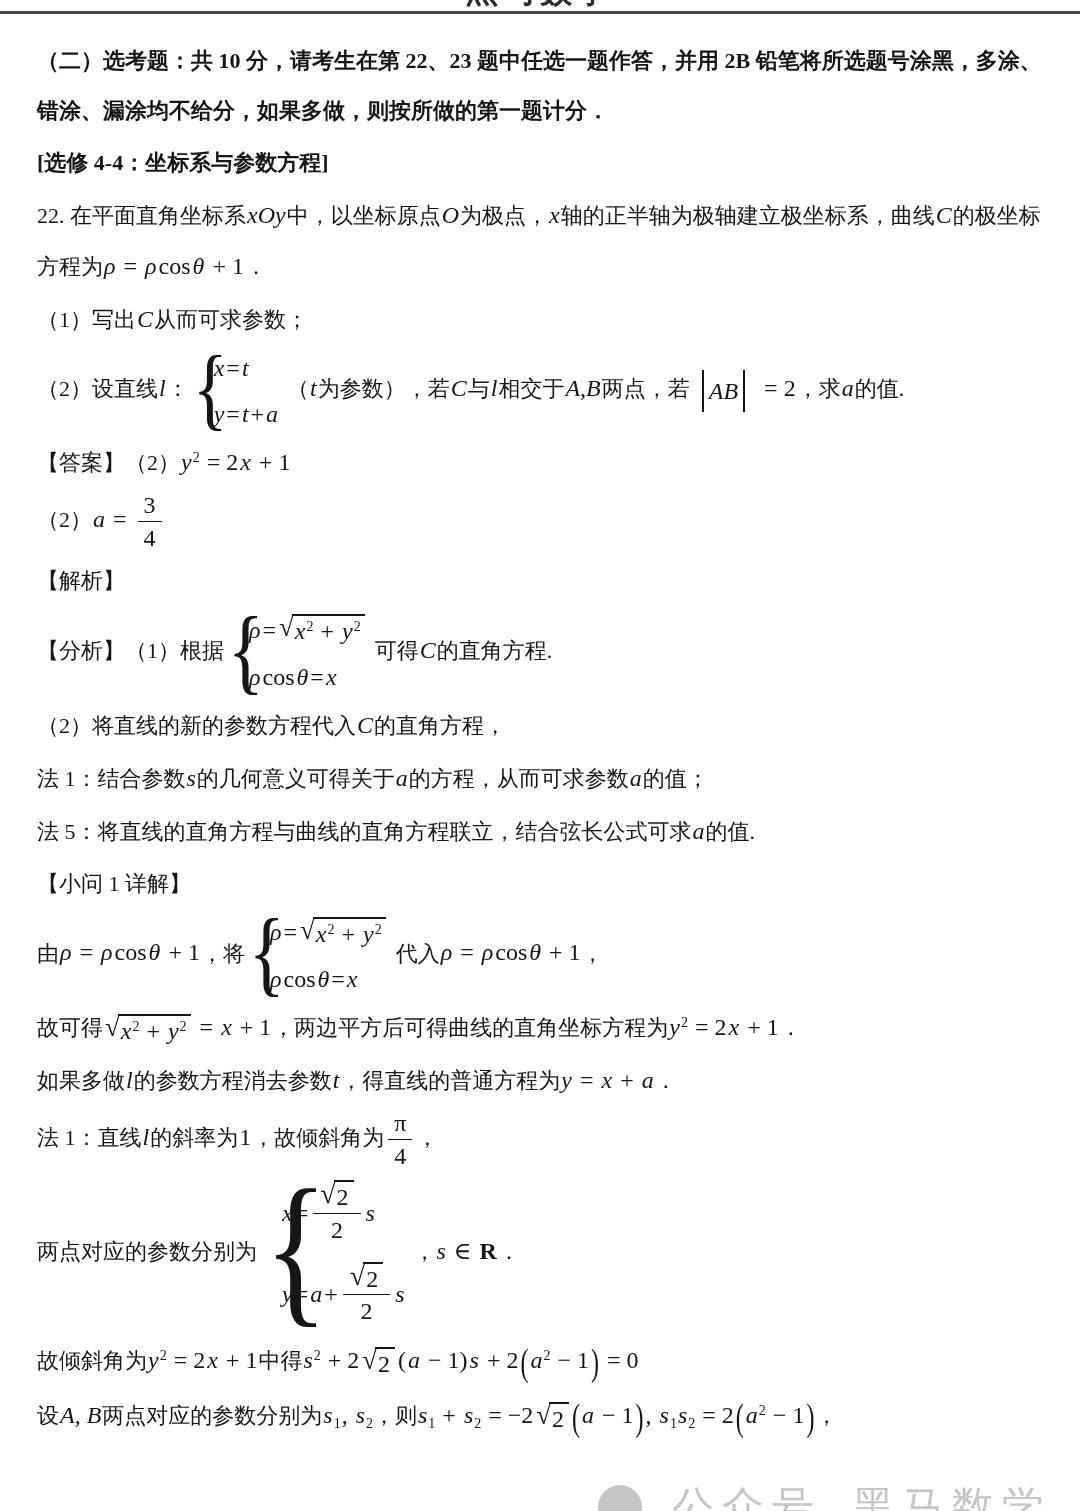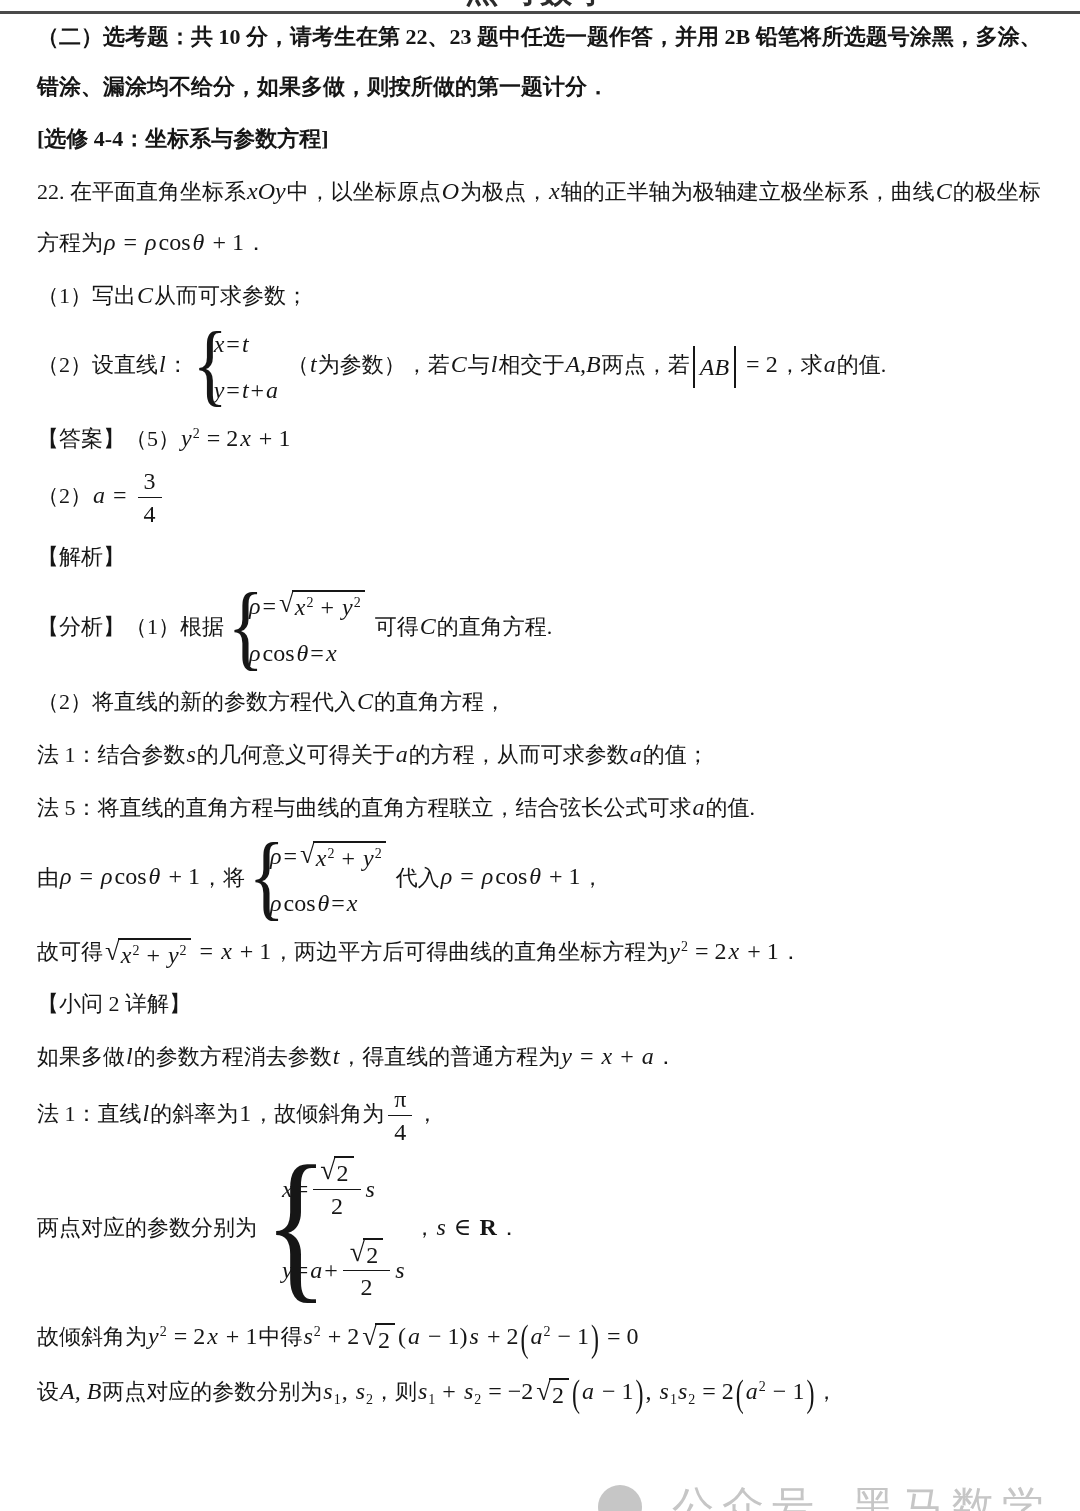--- a/index.html
+++ b/index.html
@@ -2,21 +2,21 @@
 <html><head>
 <meta charset="utf-8">
 <style>
   html,body{margin:0;padding:0;background:#ffffff;}
   .page{position:relative;width:1080px;height:1511px;background:#fff;overflow:hidden;
         font-family:"Liberation Serif","DejaVu Serif",serif;color:#161616;}
   .header-clip{position:absolute;top:0;left:0;right:0;height:10px;overflow:hidden;}
   .header-clip .ht{position:absolute;top:-26px;left:0;right:0;text-align:center;
         font-size:32px;font-weight:bold;letter-spacing:5px;color:#2b2b2b;line-height:34px;}
   .rule{position:absolute;top:11px;left:0;width:1080px;height:3px;background:#4a4a4a;}
-  .content{position:absolute;top:10px;left:37px;right:34px;}
+  .content{position:absolute;top:34px;left:37px;right:34px;}
   .para{font-size:22px;line-height:50px;margin:2px 0;}
   .k-bold{font-weight:bold;}
   .cn{}
   .mi,.mr{font-family:"Liberation Serif","DejaVu Serif",serif;font-size:24px;padding:0 1px;}
   .mi{font-style:italic;}
   .bf{font-weight:bold;font-style:normal;}
   sup.msup{font-size:14px;vertical-align:super;line-height:0;}
   sub.msub{font-size:14px;vertical-align:sub;line-height:0;}
   .frac{display:inline-flex;flex-direction:column;align-items:center;vertical-align:middle;
         margin:0 4px;line-height:1.25;font-size:23px;}
@@ -26,21 +26,21 @@
   .rsign{font-size:1.22em;line-height:1.02;margin-right:-2px;font-style:normal;}
   .rbody{border-top:2px solid #161616;padding:1px 4px 0 2px;white-space:nowrap;}
   .cases{position:relative;display:inline-flex;align-items:center;vertical-align:middle;
         padding-left:22px;margin:0 8px 0 2px;}
   .cb{position:absolute;left:-3px;top:50%;transform:translateY(-53%) scaleX(.8);
         line-height:1;font-weight:300;}
   .crows{display:inline-flex;flex-direction:column;gap:16px;padding:6px 0;}
   .crow{display:inline-flex;align-items:center;line-height:1.25;white-space:nowrap;}
   .abs{display:inline-flex;align-items:center;vertical-align:middle;
         border-left:2px solid #161616;border-right:2px solid #161616;
-        padding:9px 4px;margin:0 3px;line-height:1;}
+        padding:9px 4px;margin:0 12px;line-height:1;}
   .tp{display:inline-block;vertical-align:middle;transform:scaleY(1.55);margin:0 1px;font-size:24px;}
   .watermark{position:absolute;bottom:-24px;right:28px;display:flex;align-items:center;gap:30px;
         color:#c6c6c6;font-family:"DejaVu Sans","Liberation Sans",sans-serif;
         font-size:42px;letter-spacing:8px;white-space:nowrap;}
   .wm-icon{width:44px;height:44px;border-radius:50%;background:#c6c6c6;flex:0 0 auto;}
 </style>
 </head>
 <body>
 
 <div class="page">
@@ -65,21 +65,21 @@
               <span class="mi">y</span>
               <span class="mr"> = </span>
               <span class="mi">t</span>
               <span class="mr"> + </span>
               <span class="mi">a</span>
             </span>
           </span>
         </span><span class="cn">（</span><span class="mi">t</span><span class="cn">为参数），若</span><span class="mi">C</span><span class="cn">与</span><span class="mi">l</span><span class="cn">相交于</span><span class="mi">A,B</span><span class="cn">两点，若</span><span class="abs">
           <span class="mi">AB</span>
         </span><span class="mr"> = 2</span><span class="cn">，求</span><span class="mi">a</span><span class="cn">的值.</span></div>
-      <div class="para"><span class="cn">【答案】（5）</span><span class="mi">y</span><sup class="msup">2</sup><span class="mr"> = 2</span><span class="mi">x</span><span class="mr"> + 1</span></div>
+      <div class="para"><span class="cn">【答案】（2）</span><span class="mi">y</span><sup class="msup">2</sup><span class="mr"> = 2</span><span class="mi">x</span><span class="mr"> + 1</span></div>
       <div class="para"><span class="cn">（2）</span><span class="mi">a</span><span class="mr"> = </span><span class="frac">
           <span class="fn">
             <span class="mr">3</span>
           </span>
           <span class="fd"><span class="mr">4</span></span>
         </span></div>
       <div class="para"><span class="cn">【解析】</span></div>
       <div class="para"><span class="cn">【分析】（1）根据</span><span class="cases">
           <span class="cb" style="font-size: 95px;">{</span>
           <span class="crows">
@@ -96,20 +96,21 @@
               <span class="mr">cos</span>
               <span class="mi">θ</span>
               <span class="mr"> = </span>
               <span class="mi">x</span>
             </span>
           </span>
         </span><span class="cn">可得</span><span class="mi">C</span><span class="cn">的直角方程.</span></div>
       <div class="para"><span class="cn">（2）将直线的新的参数方程代入</span><span class="mi">C</span><span class="cn">的直角方程，</span></div>
       <div class="para"><span class="cn">法 1：结合参数</span><span class="mi">s</span><span class="cn">的几何意义可得关于</span><span class="mi">a</span><span class="cn">的方程，从而可求参数</span><span class="mi">a</span><span class="cn">的值；</span></div>
       <div class="para"><span class="cn">法 5：将直线的直角方程与曲线的直角方程联立，结合弦长公式可求</span><span class="mi">a</span><span class="cn">的值.</span></div>
+      <div class="para"><span class="cn">【小问 1 详解】</span></div>
       <div class="para"><span class="cn">由</span><span class="mi">ρ</span><span class="mr"> = </span><span class="mi">ρ</span><span class="mr">cos</span><span class="mi">θ</span><span class="mr"> + 1</span><span class="cn">，将</span><span class="cases">
           <span class="cb" style="font-size: 95px;">{</span>
           <span class="crows">
             <span class="crow">
               <span class="mi">ρ</span>
               <span class="mr"> = </span>
               <span class="sqrt">
                 <span class="rsign">√</span>
                 <span class="rbody"><span class="mi">x</span><sup class="msup">2</sup><span class="mr"> + </span><span class="mi">y</span><sup class="msup">2</sup></span>
               </span>
@@ -120,21 +121,20 @@
               <span class="mi">θ</span>
               <span class="mr"> = </span>
               <span class="mi">x</span>
             </span>
           </span>
         </span><span class="cn">代入</span><span class="mi">ρ</span><span class="mr"> = </span><span class="mi">ρ</span><span class="mr">cos</span><span class="mi">θ</span><span class="mr"> + 1</span><span class="cn">，</span></div>
       <div class="para"><span class="cn">故可得</span><span class="sqrt">
           <span class="rsign">√</span>
           <span class="rbody"><span class="mi">x</span><sup class="msup">2</sup><span class="mr"> + </span><span class="mi">y</span><sup class="msup">2</sup></span>
         </span><span class="mr"> = </span><span class="mi">x</span><span class="mr"> + 1</span><span class="cn">，两边平方后可得曲线的直角坐标方程为</span><span class="mi">y</span><sup class="msup">2</sup><span class="mr"> = 2</span><span class="mi">x</span><span class="mr"> + 1</span><span class="cn">．</span></div>
-      <div class="para"><span class="cn">【小问 2 详解】</span></div>
       <div class="para"><span class="cn">如果多做</span><span class="mi">l</span><span class="cn">的参数方程消去参数</span><span class="mi">t</span><span class="cn">，得直线的普通方程为</span><span class="mi">y</span><span class="mr"> = </span><span class="mi">x</span><span class="mr"> + </span><span class="mi">a</span><span class="cn">．</span></div>
       <div class="para"><span class="cn">法 1：直线</span><span class="mi">l</span><span class="cn">的斜率为</span><span class="mr">1</span><span class="cn">，故倾斜角为</span><span class="frac">
           <span class="fn">
             <span class="mr">π</span>
           </span>
           <span class="fd"><span class="mr">4</span></span>
         </span><span class="cn">，</span></div>
       <div class="para"><span class="cn">两点对应的参数分别为</span><span class="cases">
           <span class="cb" style="font-size: 167px;">{</span>
           <span class="crows">

